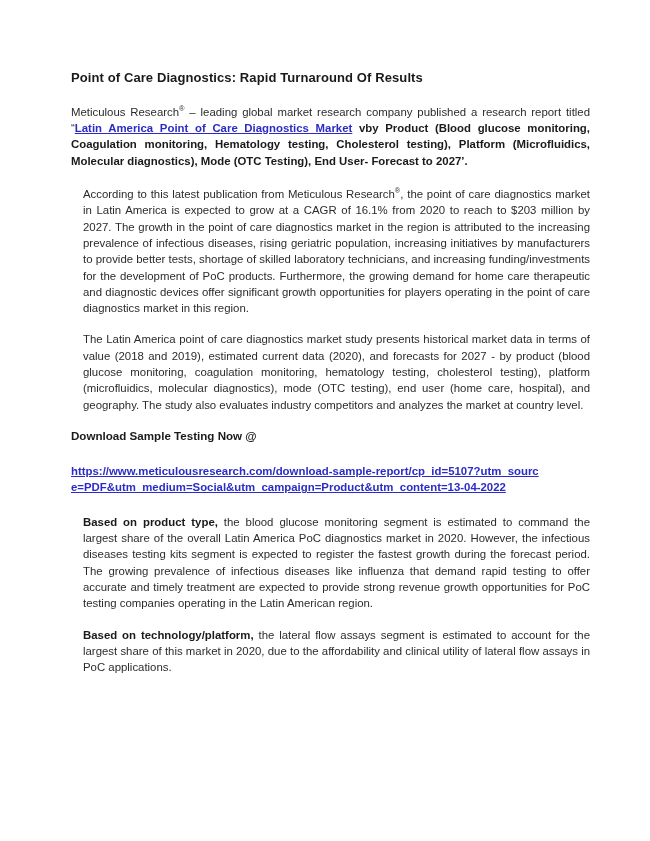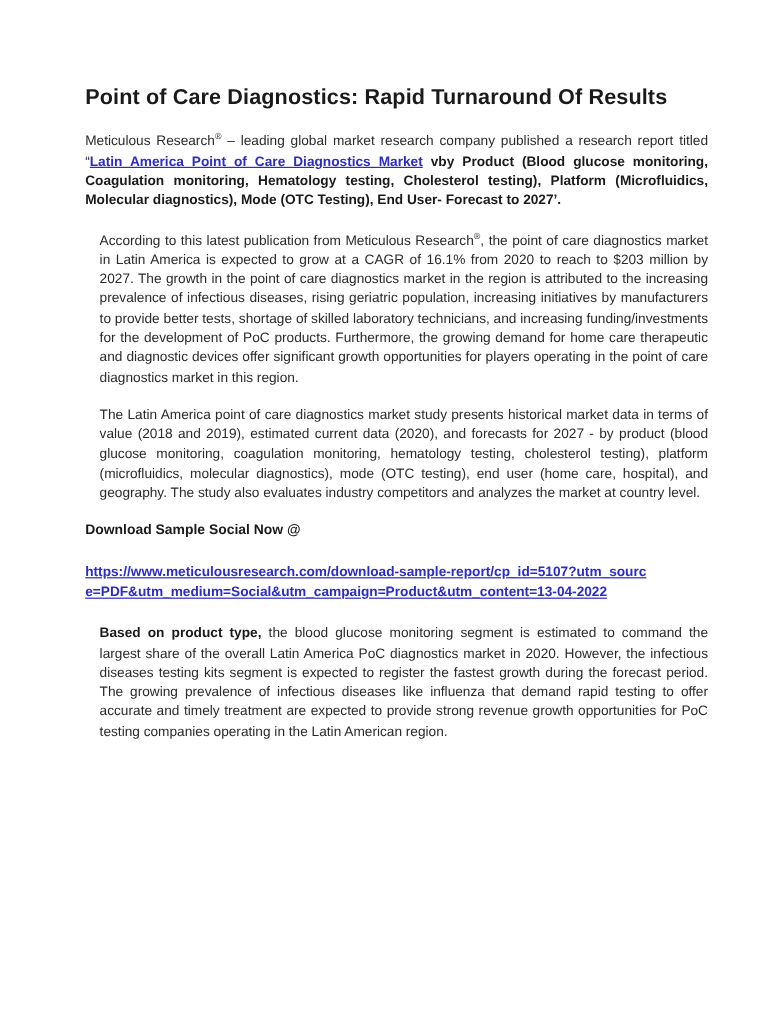--- a/index.html
+++ b/index.html
@@ -25,21 +25,21 @@
   }
 
   .content {
     position: absolute;
     left: 71px;
     top: 70px;
     width: 519px;
   }
 
   h1.doc-title {
-    font-size: 18px;
+    font-size: 13px;
     font-weight: bold;
     line-height: 1.3;
     margin: 0 0 17px 0;
     letter-spacing: 0.1px;
     color: #1a1a1a;
   }
 
   p.para {
     font-size: 11.4px;
     line-height: 16.3px;
@@ -109,22 +109,23 @@
   <div class="content">
 
     <h1 class="doc-title">Point of Care Diagnostics: Rapid Turnaround Of Results</h1>
 
     <p class="intro"><span>Meticulous Research</span><span class="reg">®</span><span> – leading global market research company published a research report titled “</span><a href="#" class="inline-link">Latin America Point of Care Diagnostics Market</a><span class="strong"> vby Product (Blood glucose monitoring, Coagulation monitoring, Hematology testing, Cholesterol testing), Platform (Microfluidics, Molecular diagnostics), Mode (OTC Testing), End User- Forecast to 2027’.</span></p>
 
     <p class="para"><span>According to this latest publication from Meticulous Research</span><span class="reg">®</span><span>, the point of care diagnostics market in Latin America is expected to grow at a CAGR of 16.1% from 2020 to reach to $203 million by 2027. The growth in the point of care diagnostics market in the region is attributed to the increasing prevalence of infectious diseases, rising geriatric population, increasing initiatives by manufacturers to provide better tests, shortage of skilled laboratory technicians, and increasing funding/investments for the development of PoC products. Furthermore, the growing demand for home care therapeutic and diagnostic devices offer significant growth opportunities for players operating in the point of care diagnostics market in this region.</span></p>
 
     <p class="para">The Latin America point of care diagnostics market study presents historical market data in terms of value (2018 and 2019), estimated current data (2020), and forecasts for 2027 - by product (blood glucose monitoring, coagulation monitoring, hematology testing, cholesterol testing), platform (microfluidics, molecular diagnostics), mode (OTC testing), end user (home care, hospital), and geography. The study also evaluates industry competitors and analyzes the market at country level.</p>
 
-    <div class="sub-head">Download Sample Social Now @</div>
+    <div class="sub-head">Download Sample Testing Now @</div>
 
     <div class="url-block"><a href="#">https://www.meticulousresearch.com/download-sample-report/cp_id=5107?utm_source=PDF&amp;utm_medium=Social&amp;utm_campaign=Product&amp;utm_content=13-04-2022</a></div>
 
     <p class="para bold-lead"><span class="strong">Based on product type,</span><span> the blood glucose monitoring segment is estimated to command the largest share of the overall Latin America PoC diagnostics market in 2020. However, the infectious diseases testing kits segment is expected to register the fastest growth during the forecast period. The growing prevalence of infectious diseases like influenza that demand rapid testing to offer accurate and timely treatment are expected to provide strong revenue growth opportunities for PoC testing companies operating in the Latin American region.</span></p>
 
+    <p class="para bold-lead"><span class="strong">Based on technology/platform,</span><span> the lateral flow assays segment is estimated to account for the largest share of this market in 2020, due to the affordability and clinical utility of lateral flow assays in PoC applications.</span></p>
 
 
   </div>
 </div>
 
 </body></html>

